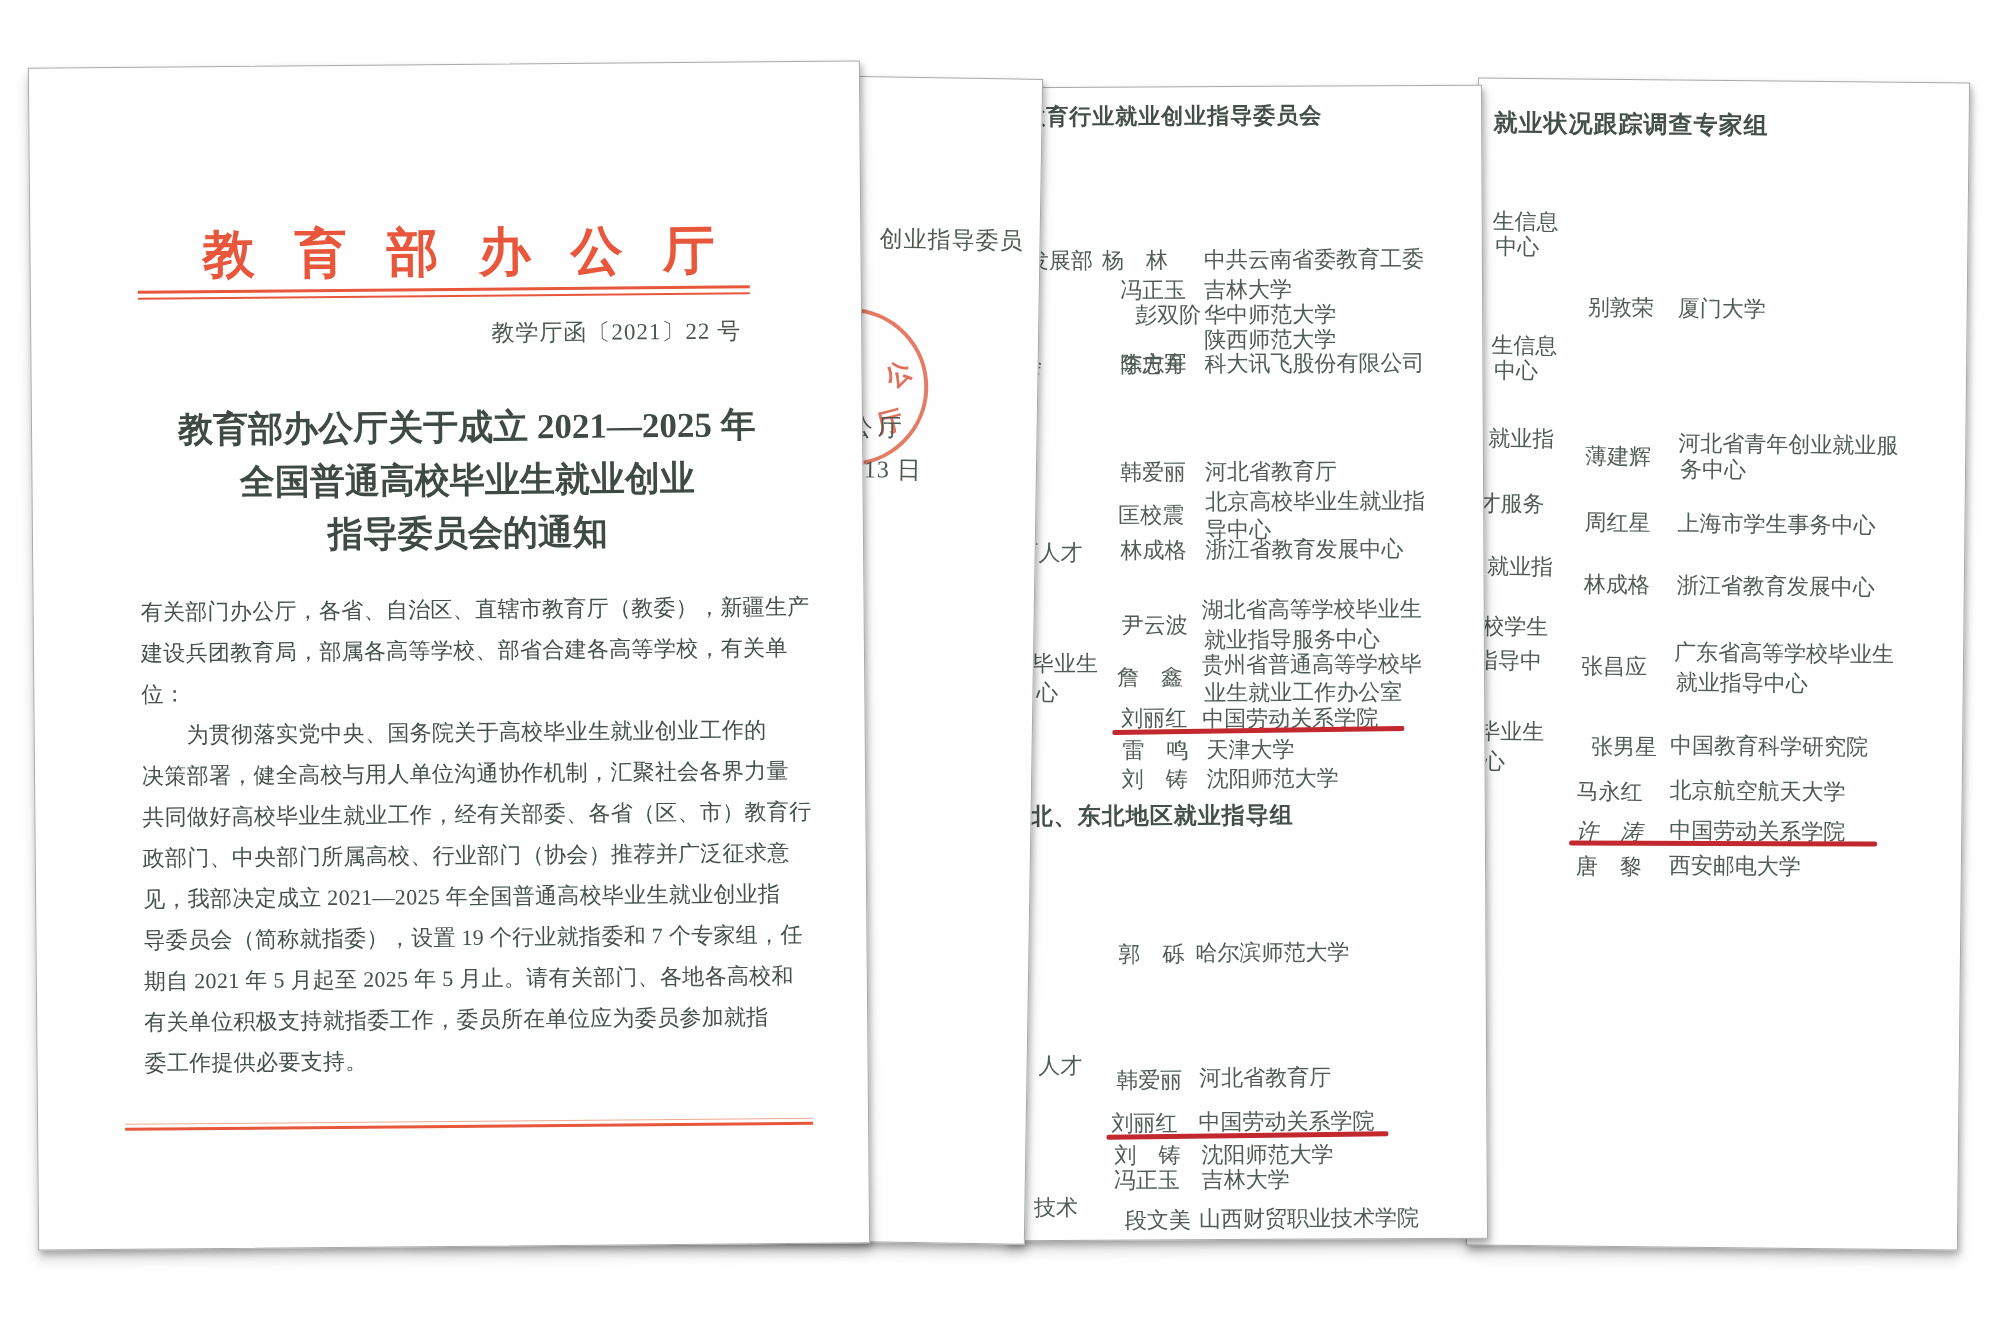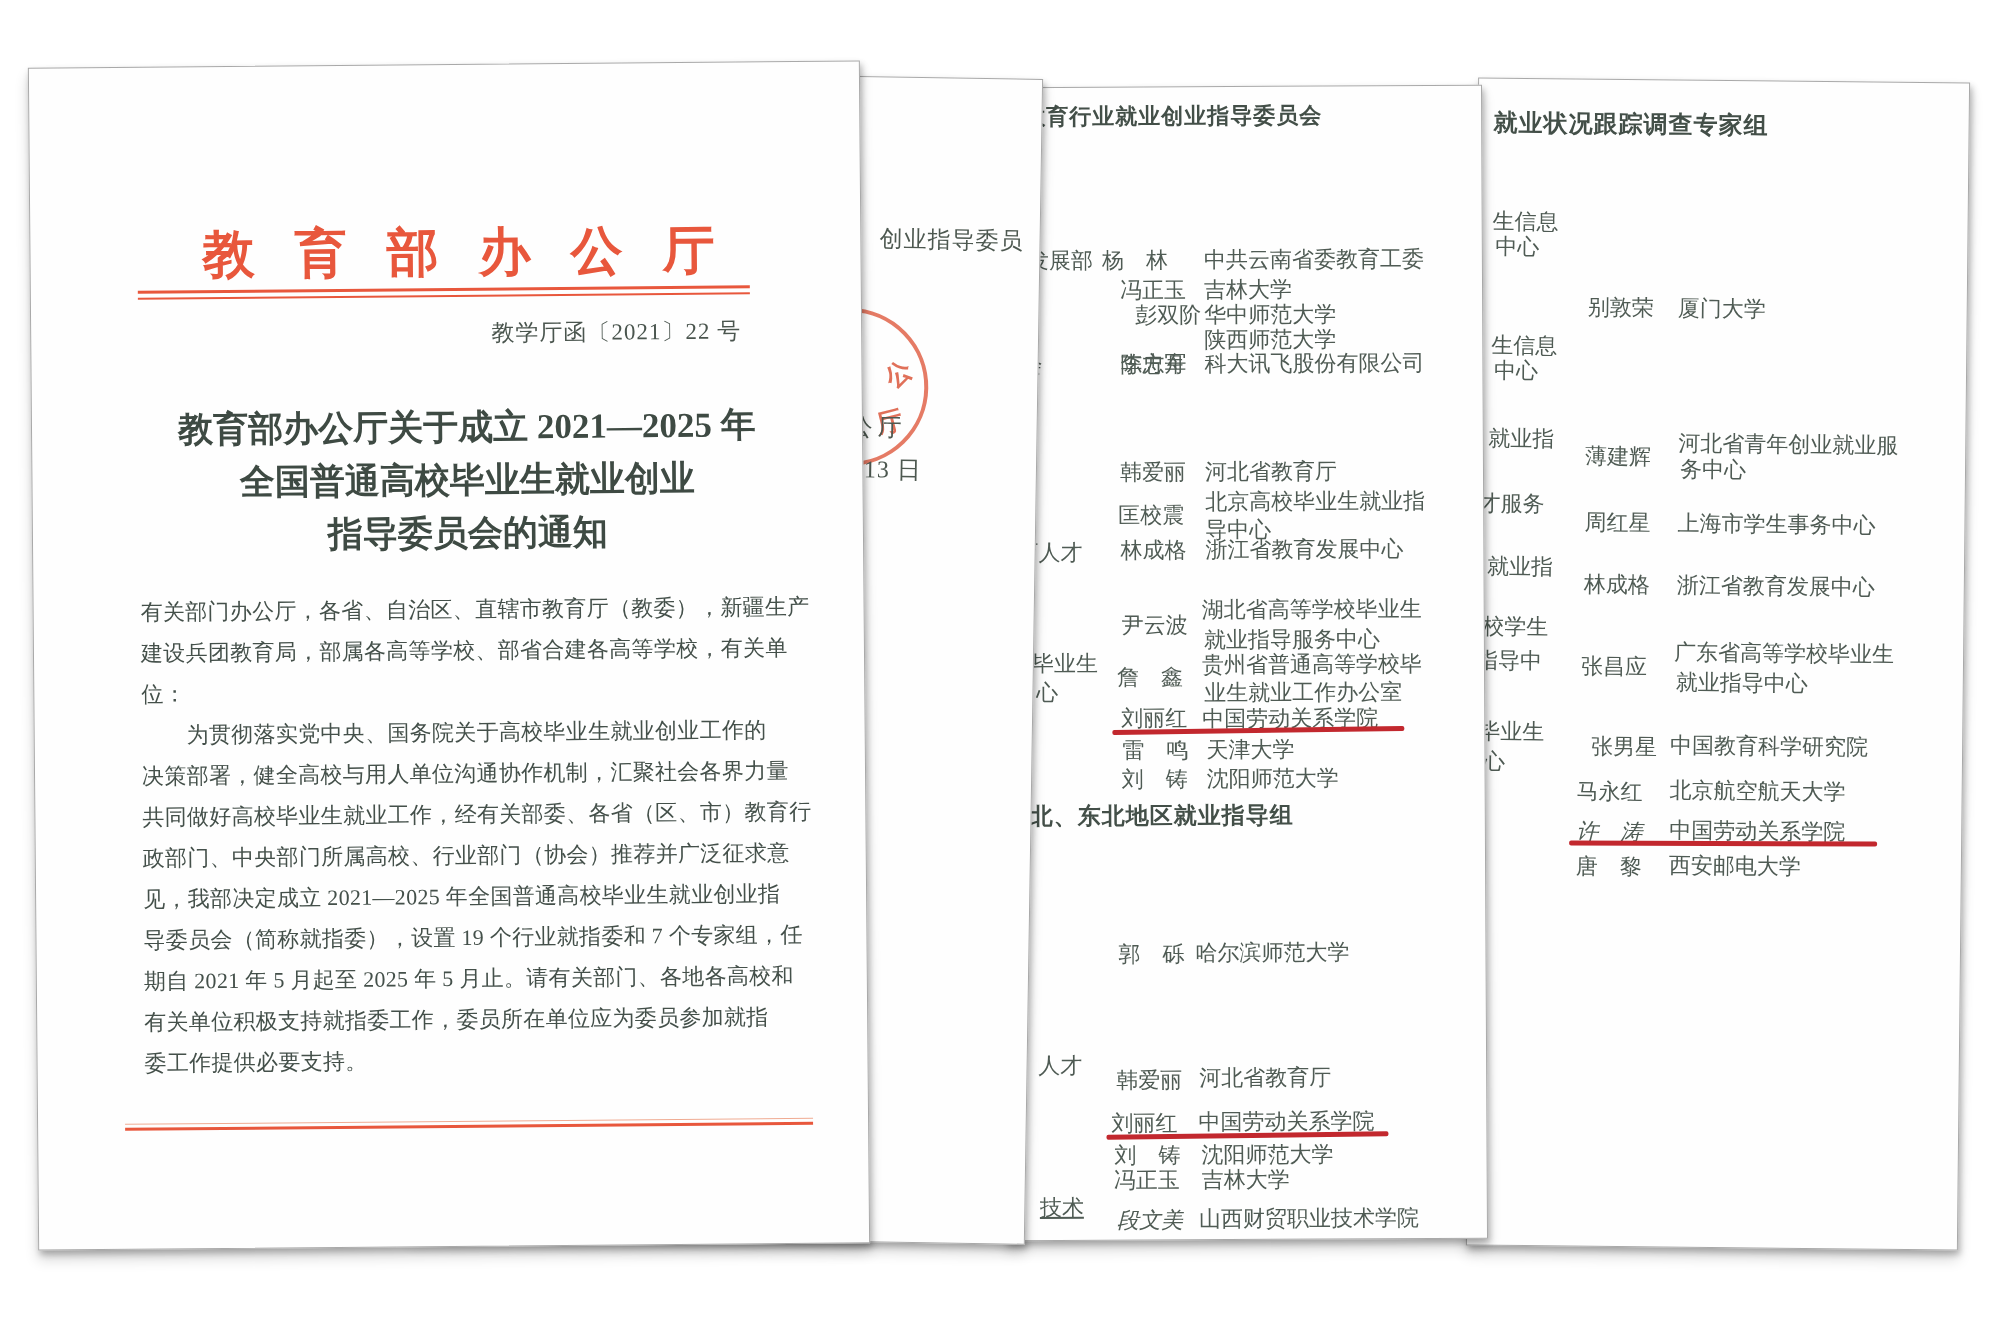--- a/index.html
+++ b/index.html
@@ -143,22 +143,22 @@
   <div class="t" style="left:105px;top:1021px;">刘丽红</div>
   <div class="t" style="left:192px;top:1020px;">中国劳动关系学院</div>
   <div class="ul" style="left:100px;top:1046px;width:282px;transform:rotate(-.4deg);"></div>
 
   <div class="t" style="left:108px;top:1053px;">刘　铸</div>
   <div class="t" style="left:195px;top:1053px;">沈阳师范大学</div>
 
   <div class="t" style="left:107px;top:1078px;">冯正玉</div>
   <div class="t" style="left:195px;top:1078px;">吉林大学</div>
 
-  <div class="t" style="left:33px;top:1105px;text-decoration:underline;">技术</div>
-  <div class="t" style="left:110px;top:1118px;font-style:italic;">段文美</div>
+  <div class="t" style="left:27px;top:1105px;">技术</div>
+  <div class="t" style="left:118px;top:1118px;">段文美</div>
   <div class="t" style="left:192px;top:1117px;">山西财贸职业技术学院</div>
 </div>
 
 <div class="page" style="left:420px;top:74px;width:612px;height:1164px;transform:rotate(.9deg);z-index:3;">
   <div class="frag" style="left:452px;top:146px;">创业指导委员</div>
   <div class="seal" style="left:345px;top:231px;"></div>
   <div class="sealg" style="left:460px;top:279px;transform:rotate(-38deg);">公</div>
   <div class="sealg" style="left:452px;top:327px;transform:rotate(-15deg);">厅</div>
   <div class="frag" style="left:424px;top:334px;font-size:24px;letter-spacing:5px;">公厅</div>
   <div class="frag" style="left:440px;top:376px;font-size:24px;">13 日</div>

